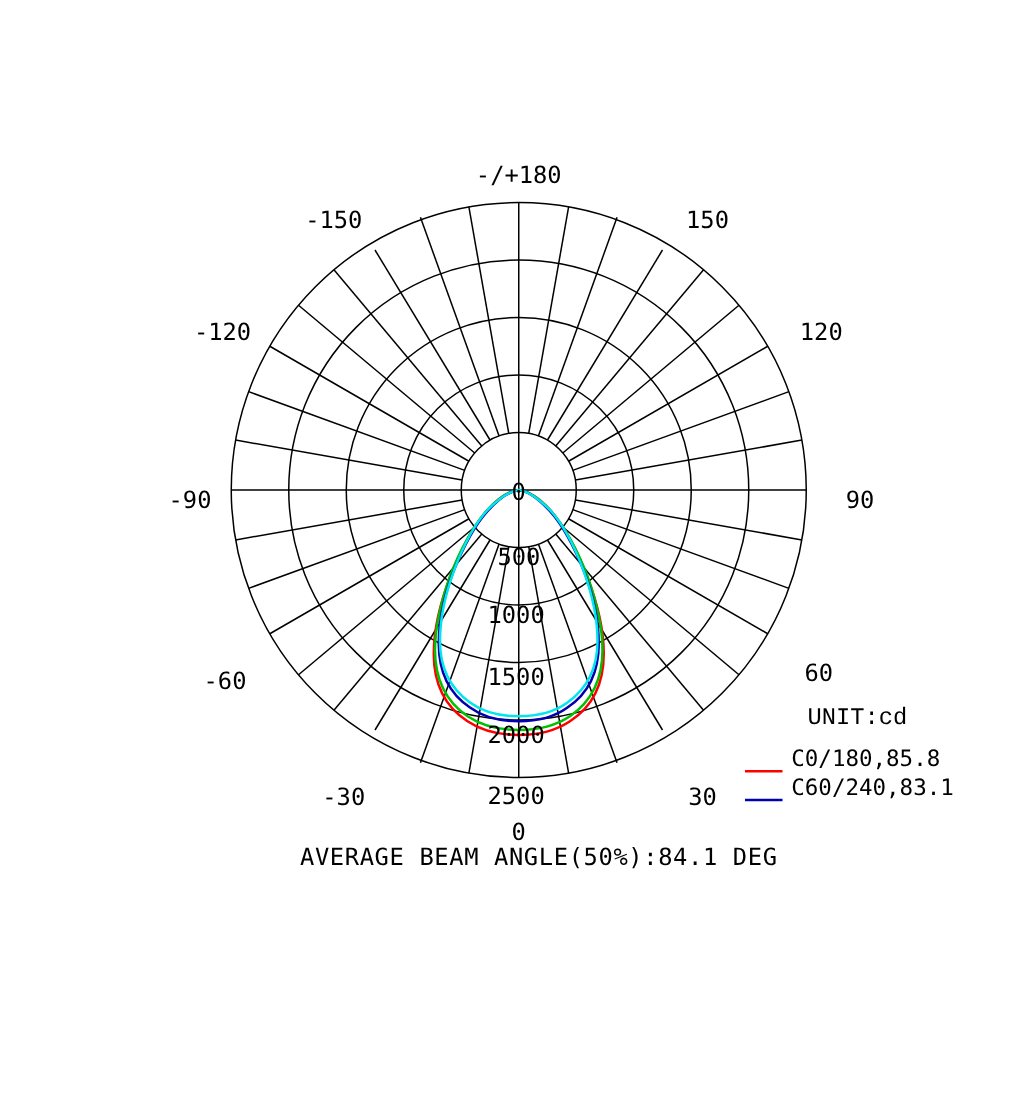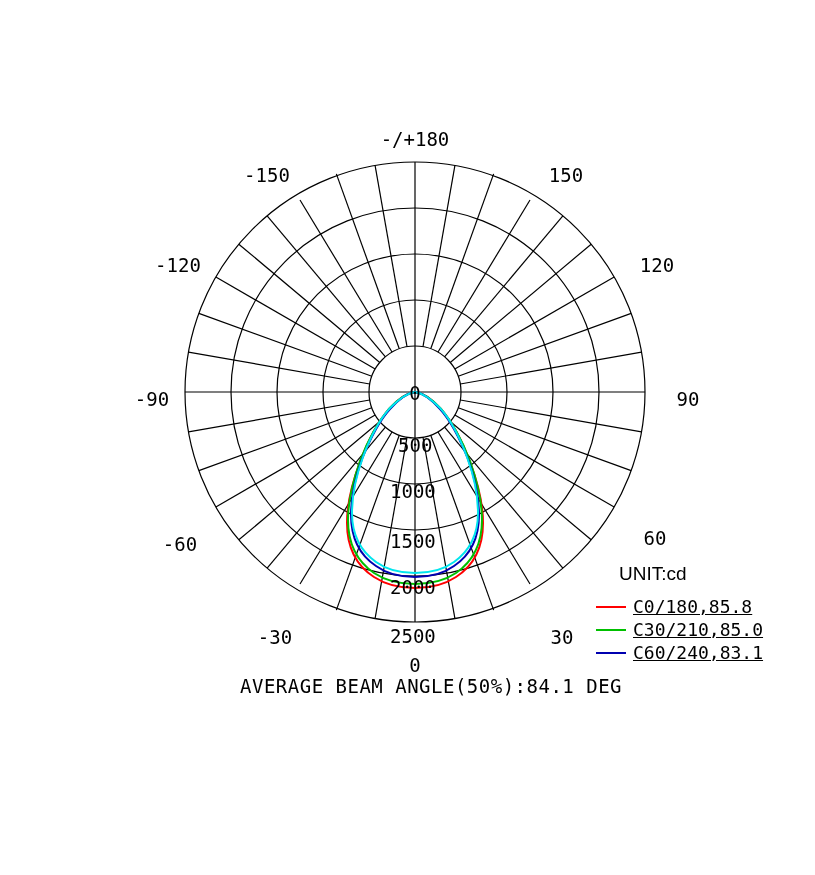--- a/index.html
+++ b/index.html
@@ -49,32 +49,31 @@
     left: 200px;
     top: 675px;
   }
   #legend {
     position: absolute;
     left: 596px;
     top: 563px;
     width: 210px;
   }
   #legend .unit {
-    font-family: Liberation Sans, sans-serif;
-    font-size: 19px;
-    margin-left: 23px;
+    font-family: Liberation Mono, monospace;
+    font-size: 19px;
+    margin-left: 50px;
     margin-bottom: 10px;
     white-space: nowrap;
   }
   .legend-row {
     display: flex;
-    align-items: center;
+    align-items: flex-end;
     height: 23px;
     white-space: nowrap;
-    text-decoration: underline;
   }
   .legend-swatch {
     width: 30px;
     height: 0;
     border-top-width: 2px;
     border-top-style: solid;
     margin-right: 7px;
     flex: 0 0 auto;
   }
   .legend-text {
@@ -209,24 +208,20 @@
   <div class="caption" id="beam-angle-caption">AVERAGE  BEAM  ANGLE(50%):84.1  DEG</div>
 
   <div id="legend">
     <div class="unit">UNIT:cd</div>
 
     <div class="legend-row">
       <span class="legend-swatch" style="border-top-color:#ff0000;"></span>
       <span class="legend-text">C0/180,85.8</span>
     </div>
 
-    <div class="legend-row">
-      <span class="legend-swatch" style="border-top-color:#00c000;"></span>
-      <span class="legend-text">C30/210,85.0</span>
-    </div>
 
     <div class="legend-row">
       <span class="legend-swatch" style="border-top-color:#0000b0;"></span>
       <span class="legend-text">C60/240,83.1</span>
     </div>
 
   </div>
 
 </div>
 

